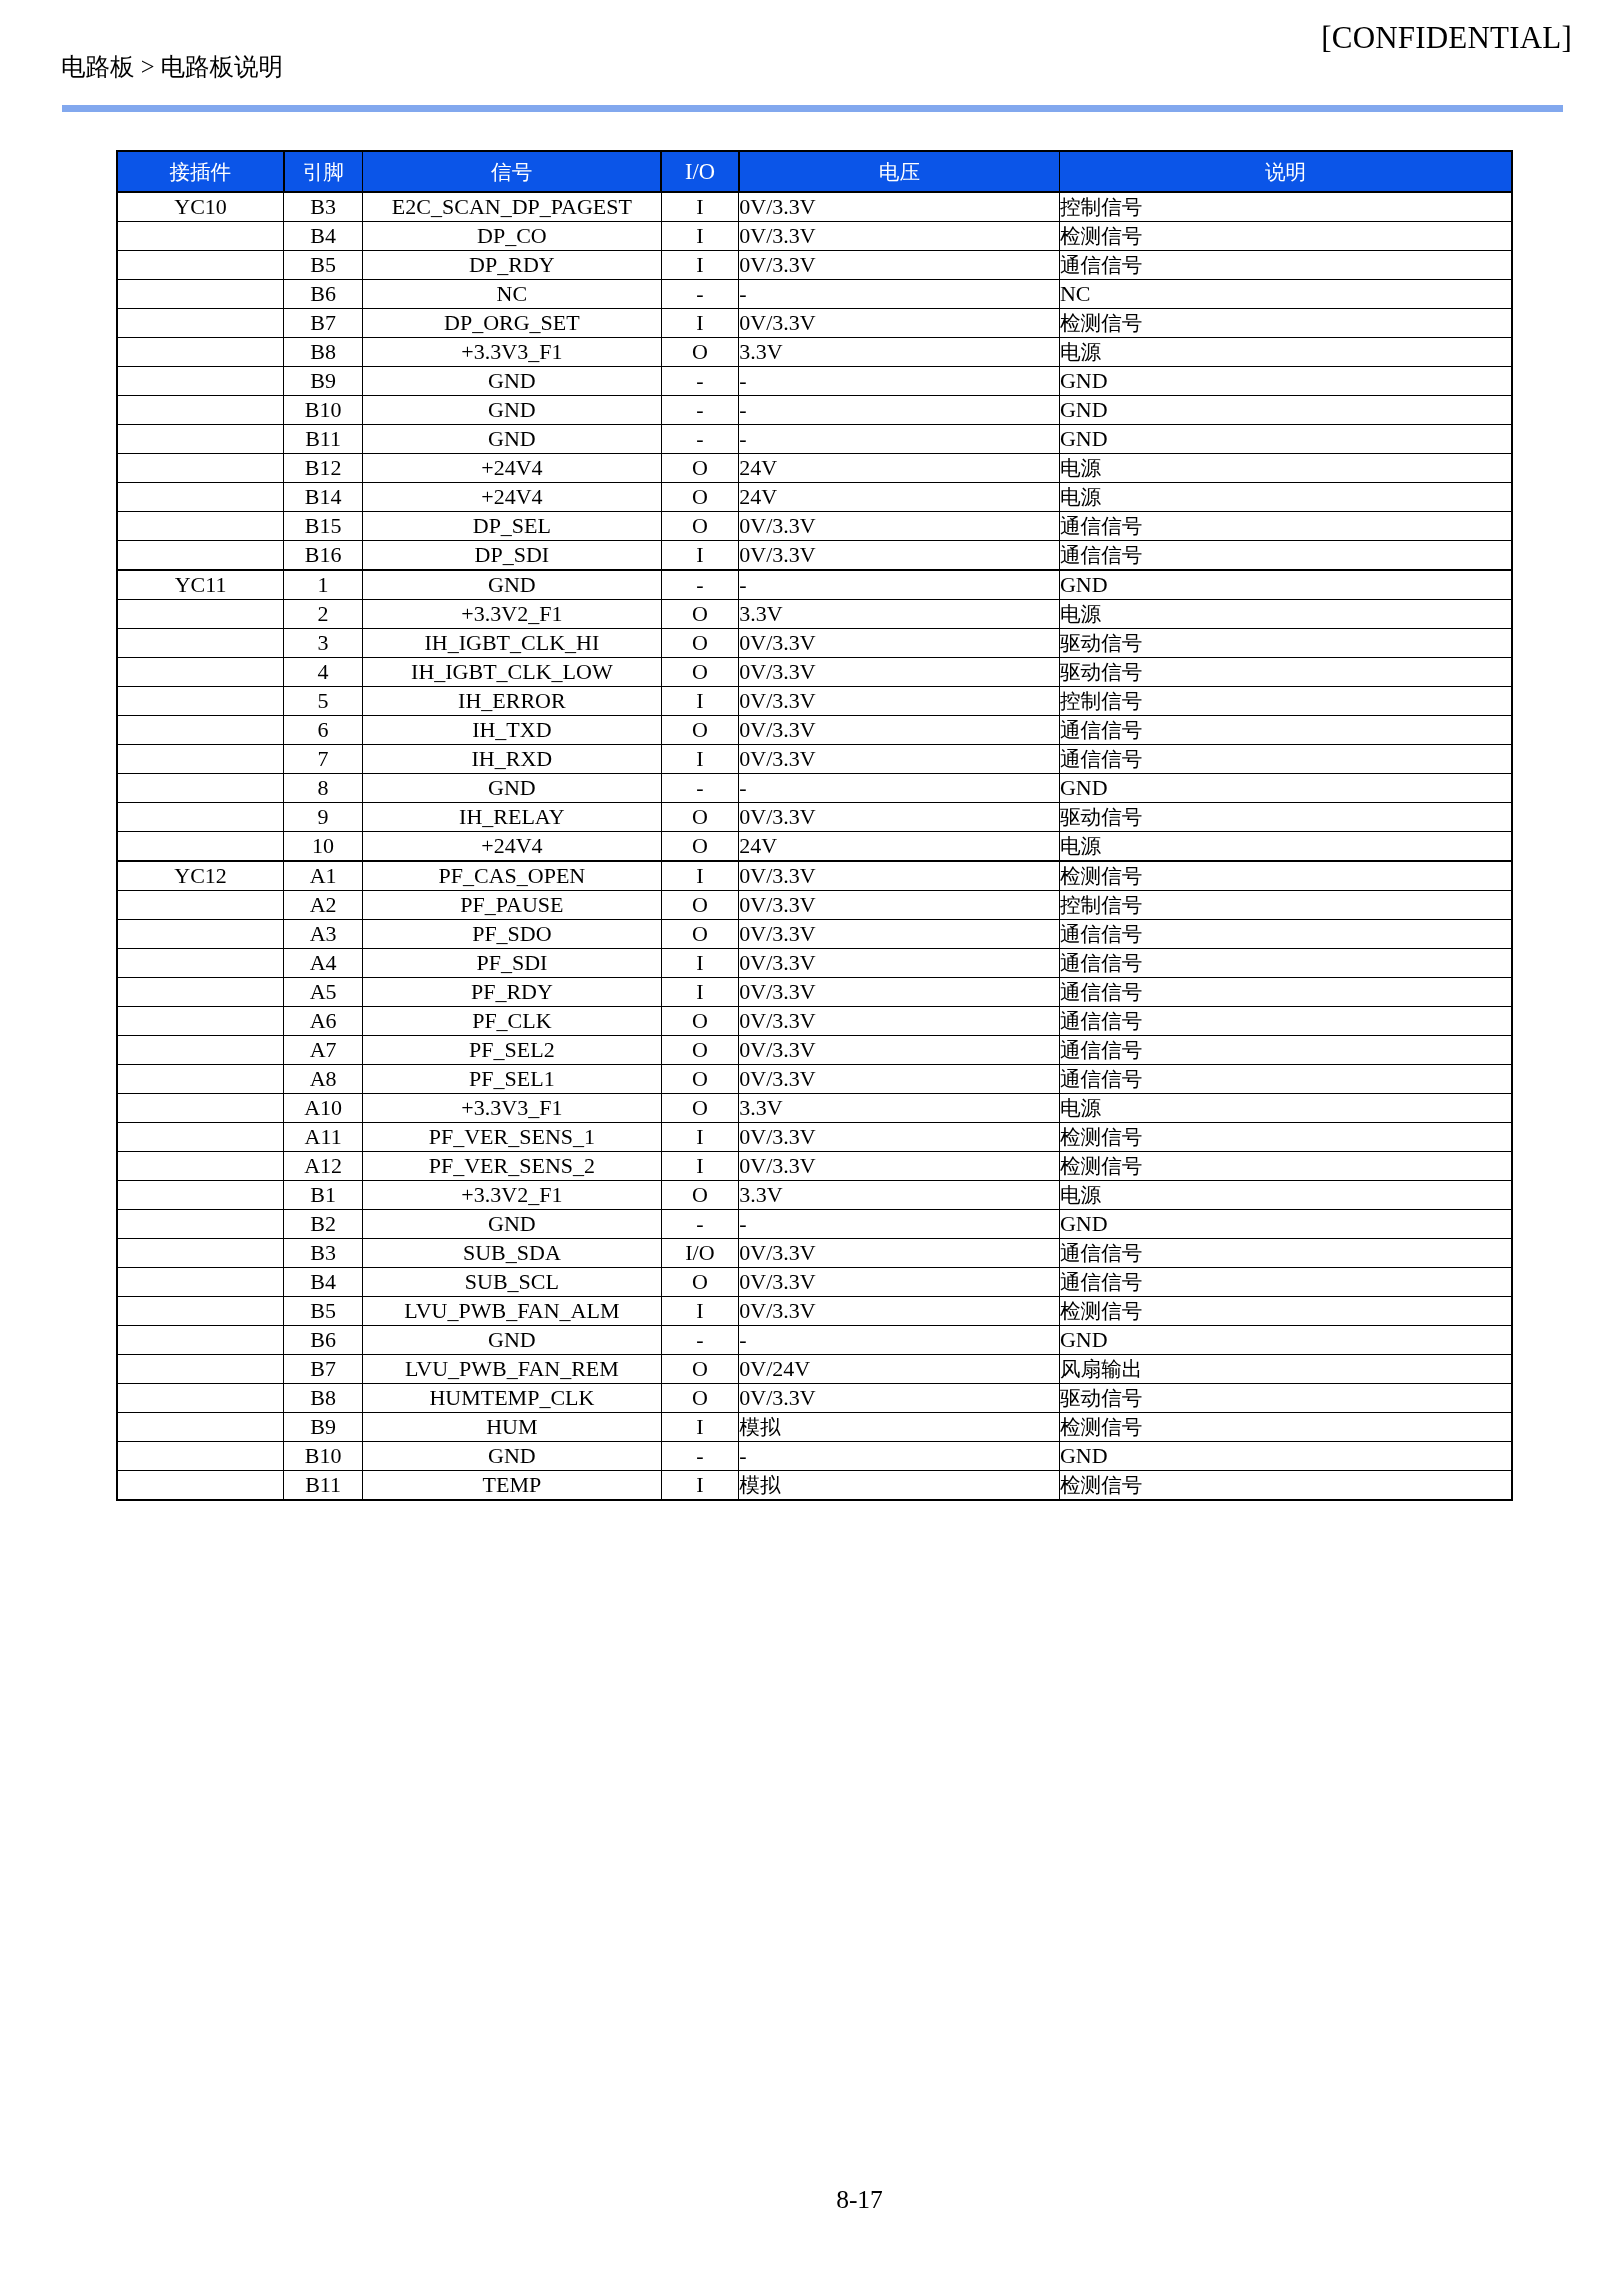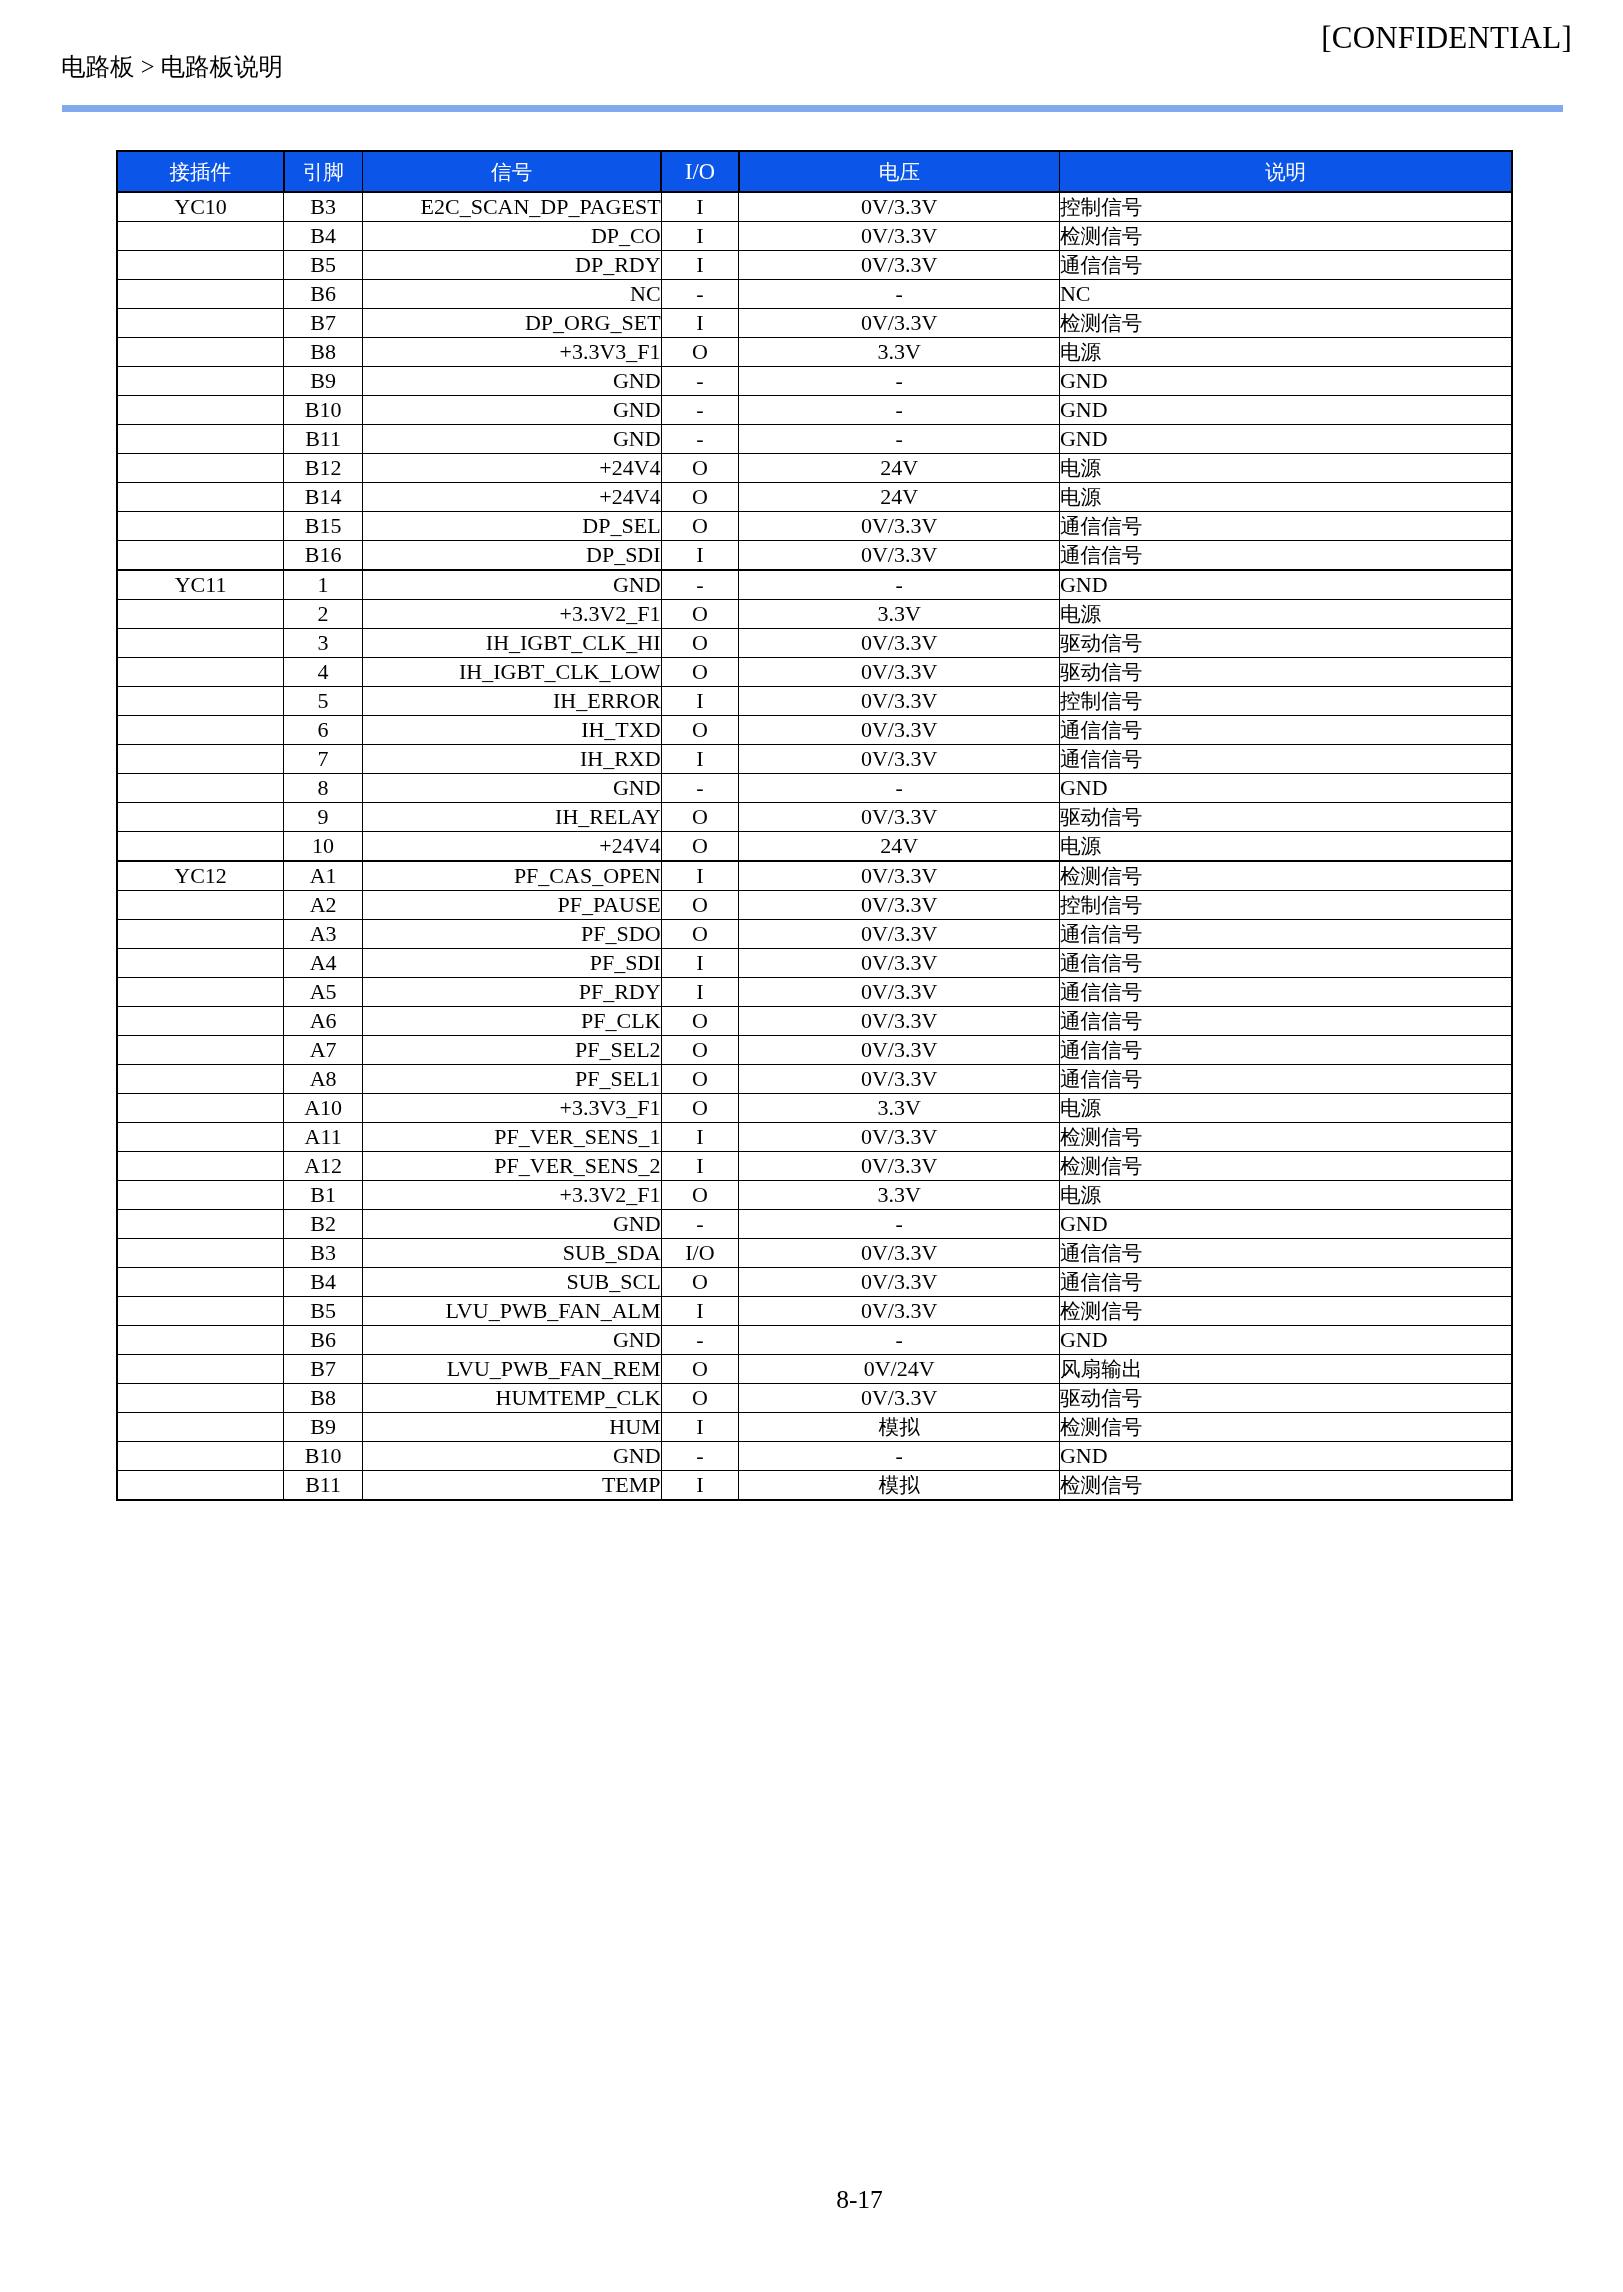--- a/index.html
+++ b/index.html
@@ -108,30 +108,30 @@
   td.conn {
     text-align: center;
     border-right: 2px solid #000000;
     font-family: Liberation Serif, serif;
   }
   td.pin {
     text-align: center;
     border-right: 1px solid #000000;
   }
   td.sig {
-    text-align: right;
+    text-align: center;
     padding-left: 7.8px;
     border-right: 2px solid #000000;
   }
   td.io {
     text-align: center;
     border-right: 2px solid #000000;
   }
   td.volt {
-    text-align: center;
+    text-align: left;
     padding-left: 5.9px;
     border-right: 1px solid #000000;
   }
   td.desc {
     text-align: left;
     padding-left: 9.8px;
   }
   .cjk {
     font-family: "DejaVu Sans", "Liberation Sans", sans-serif;
     font-size: 20.6px;

